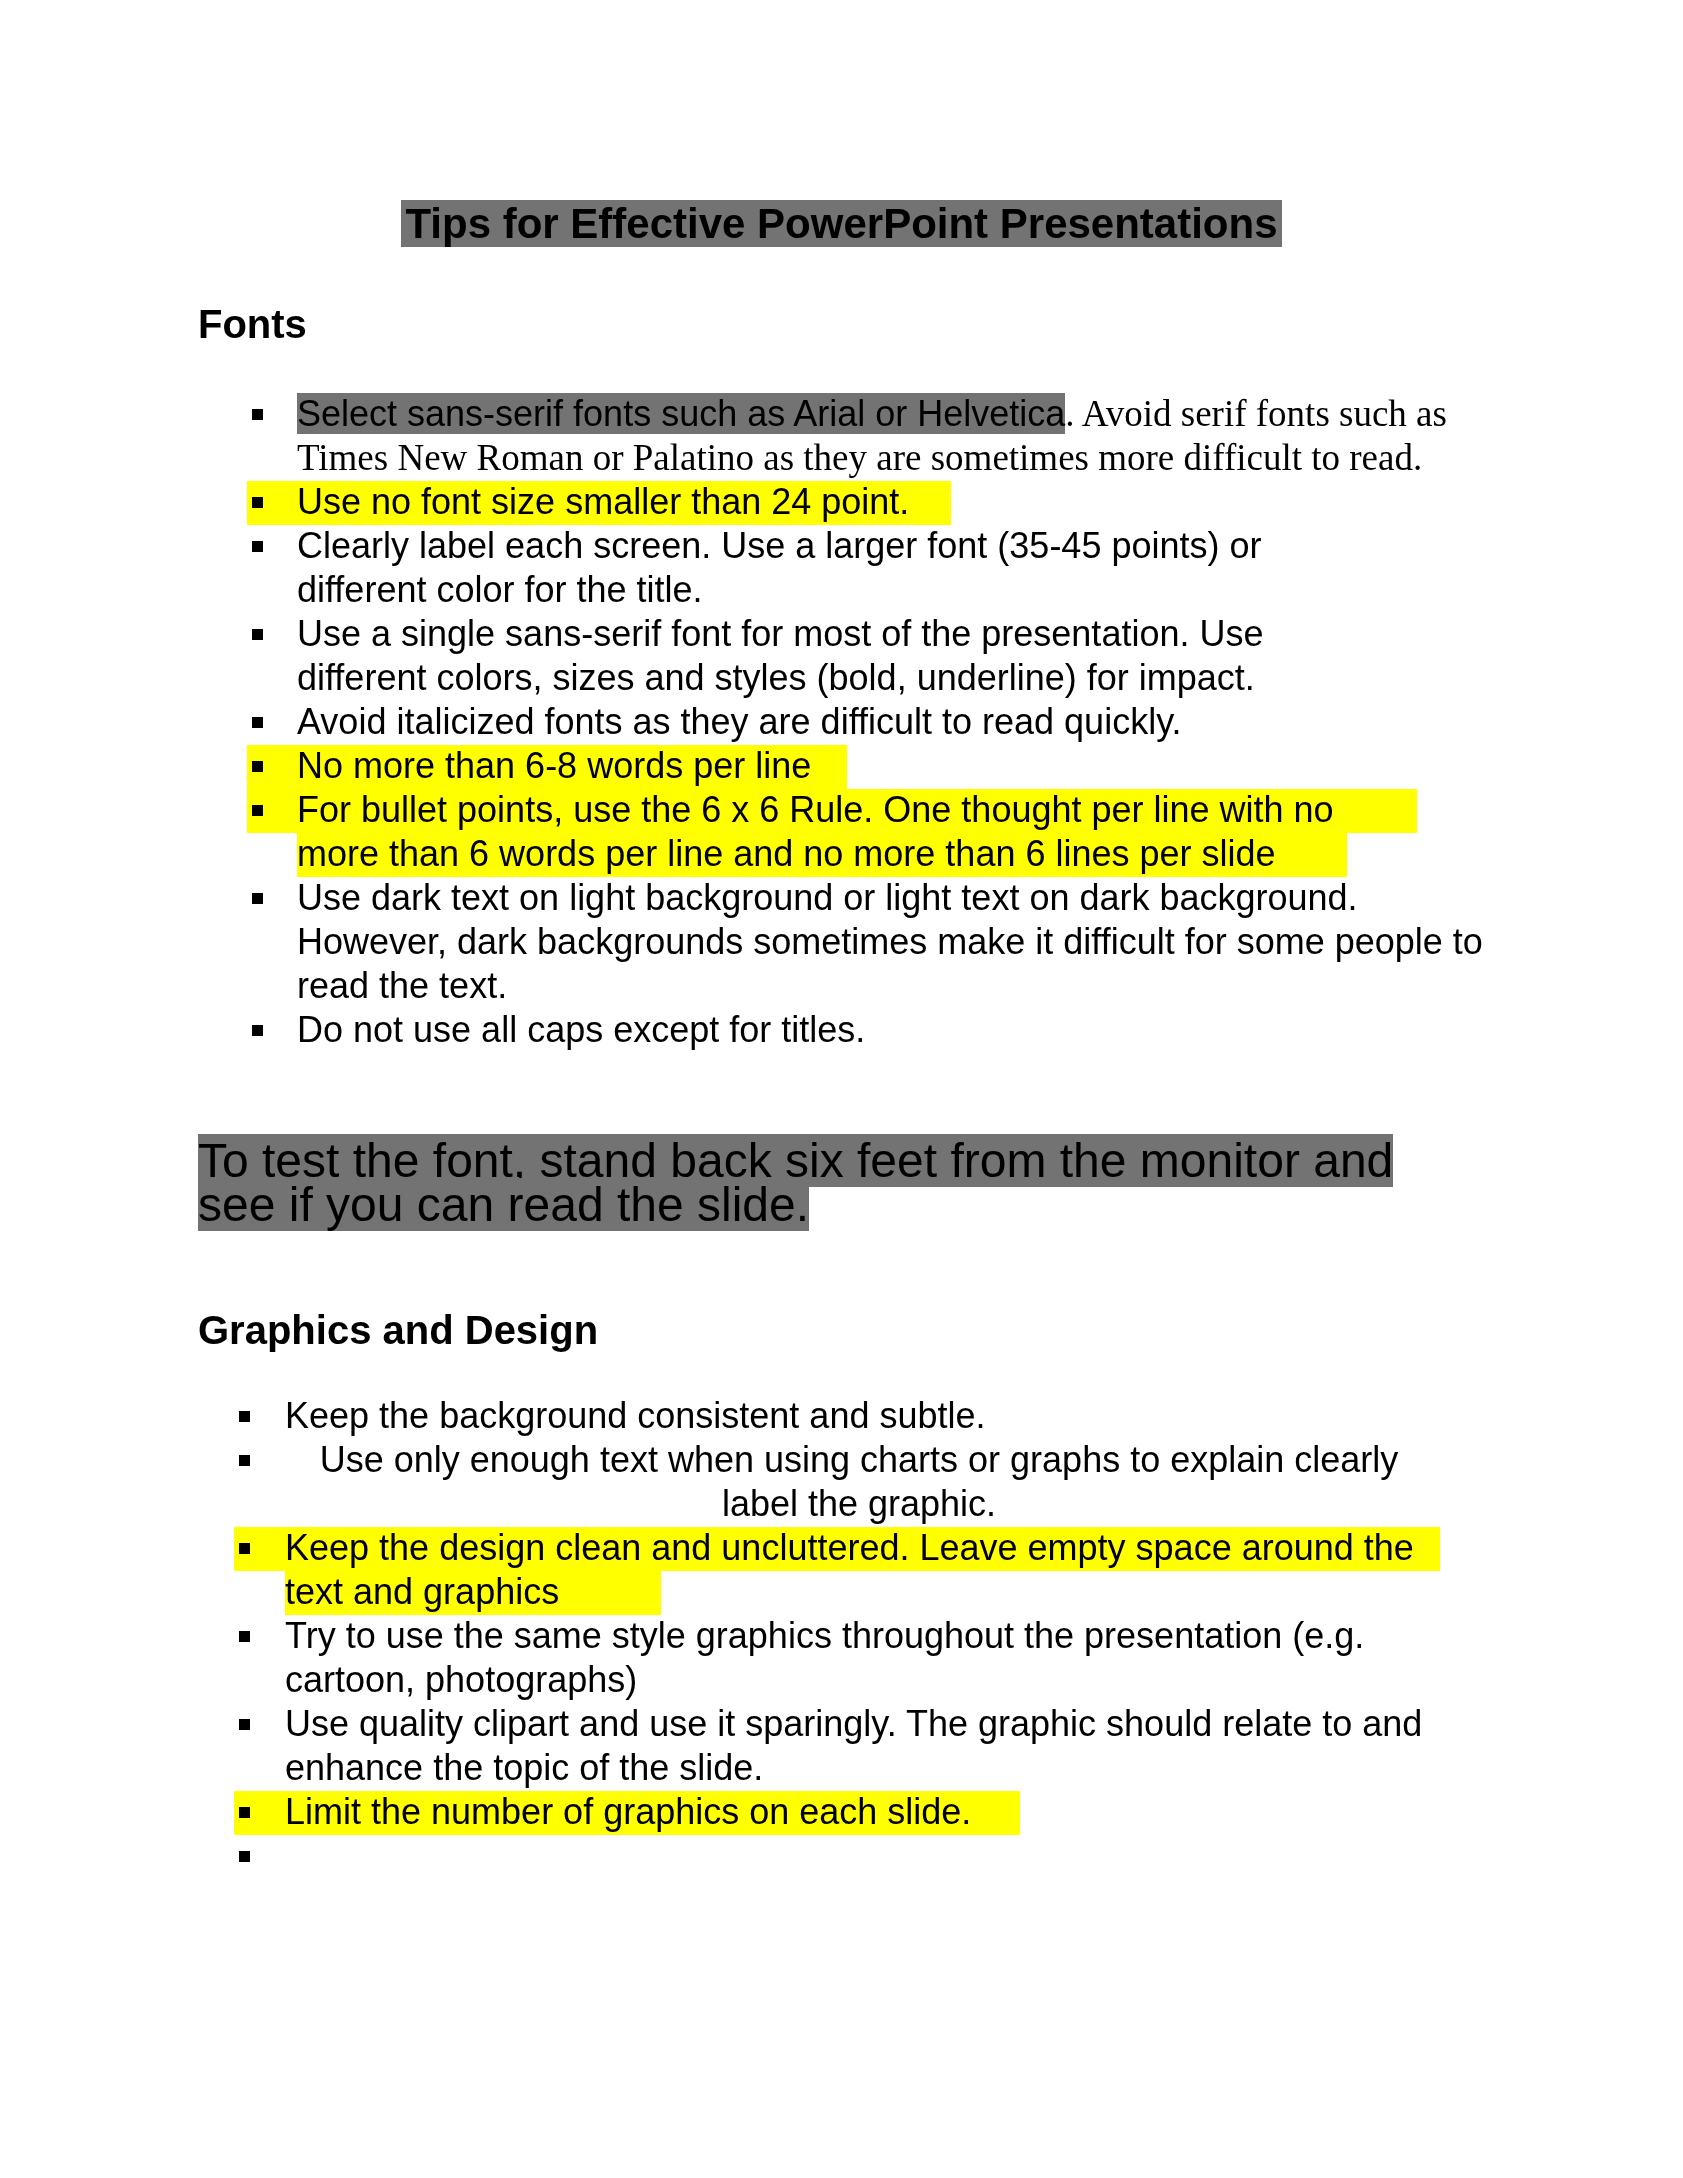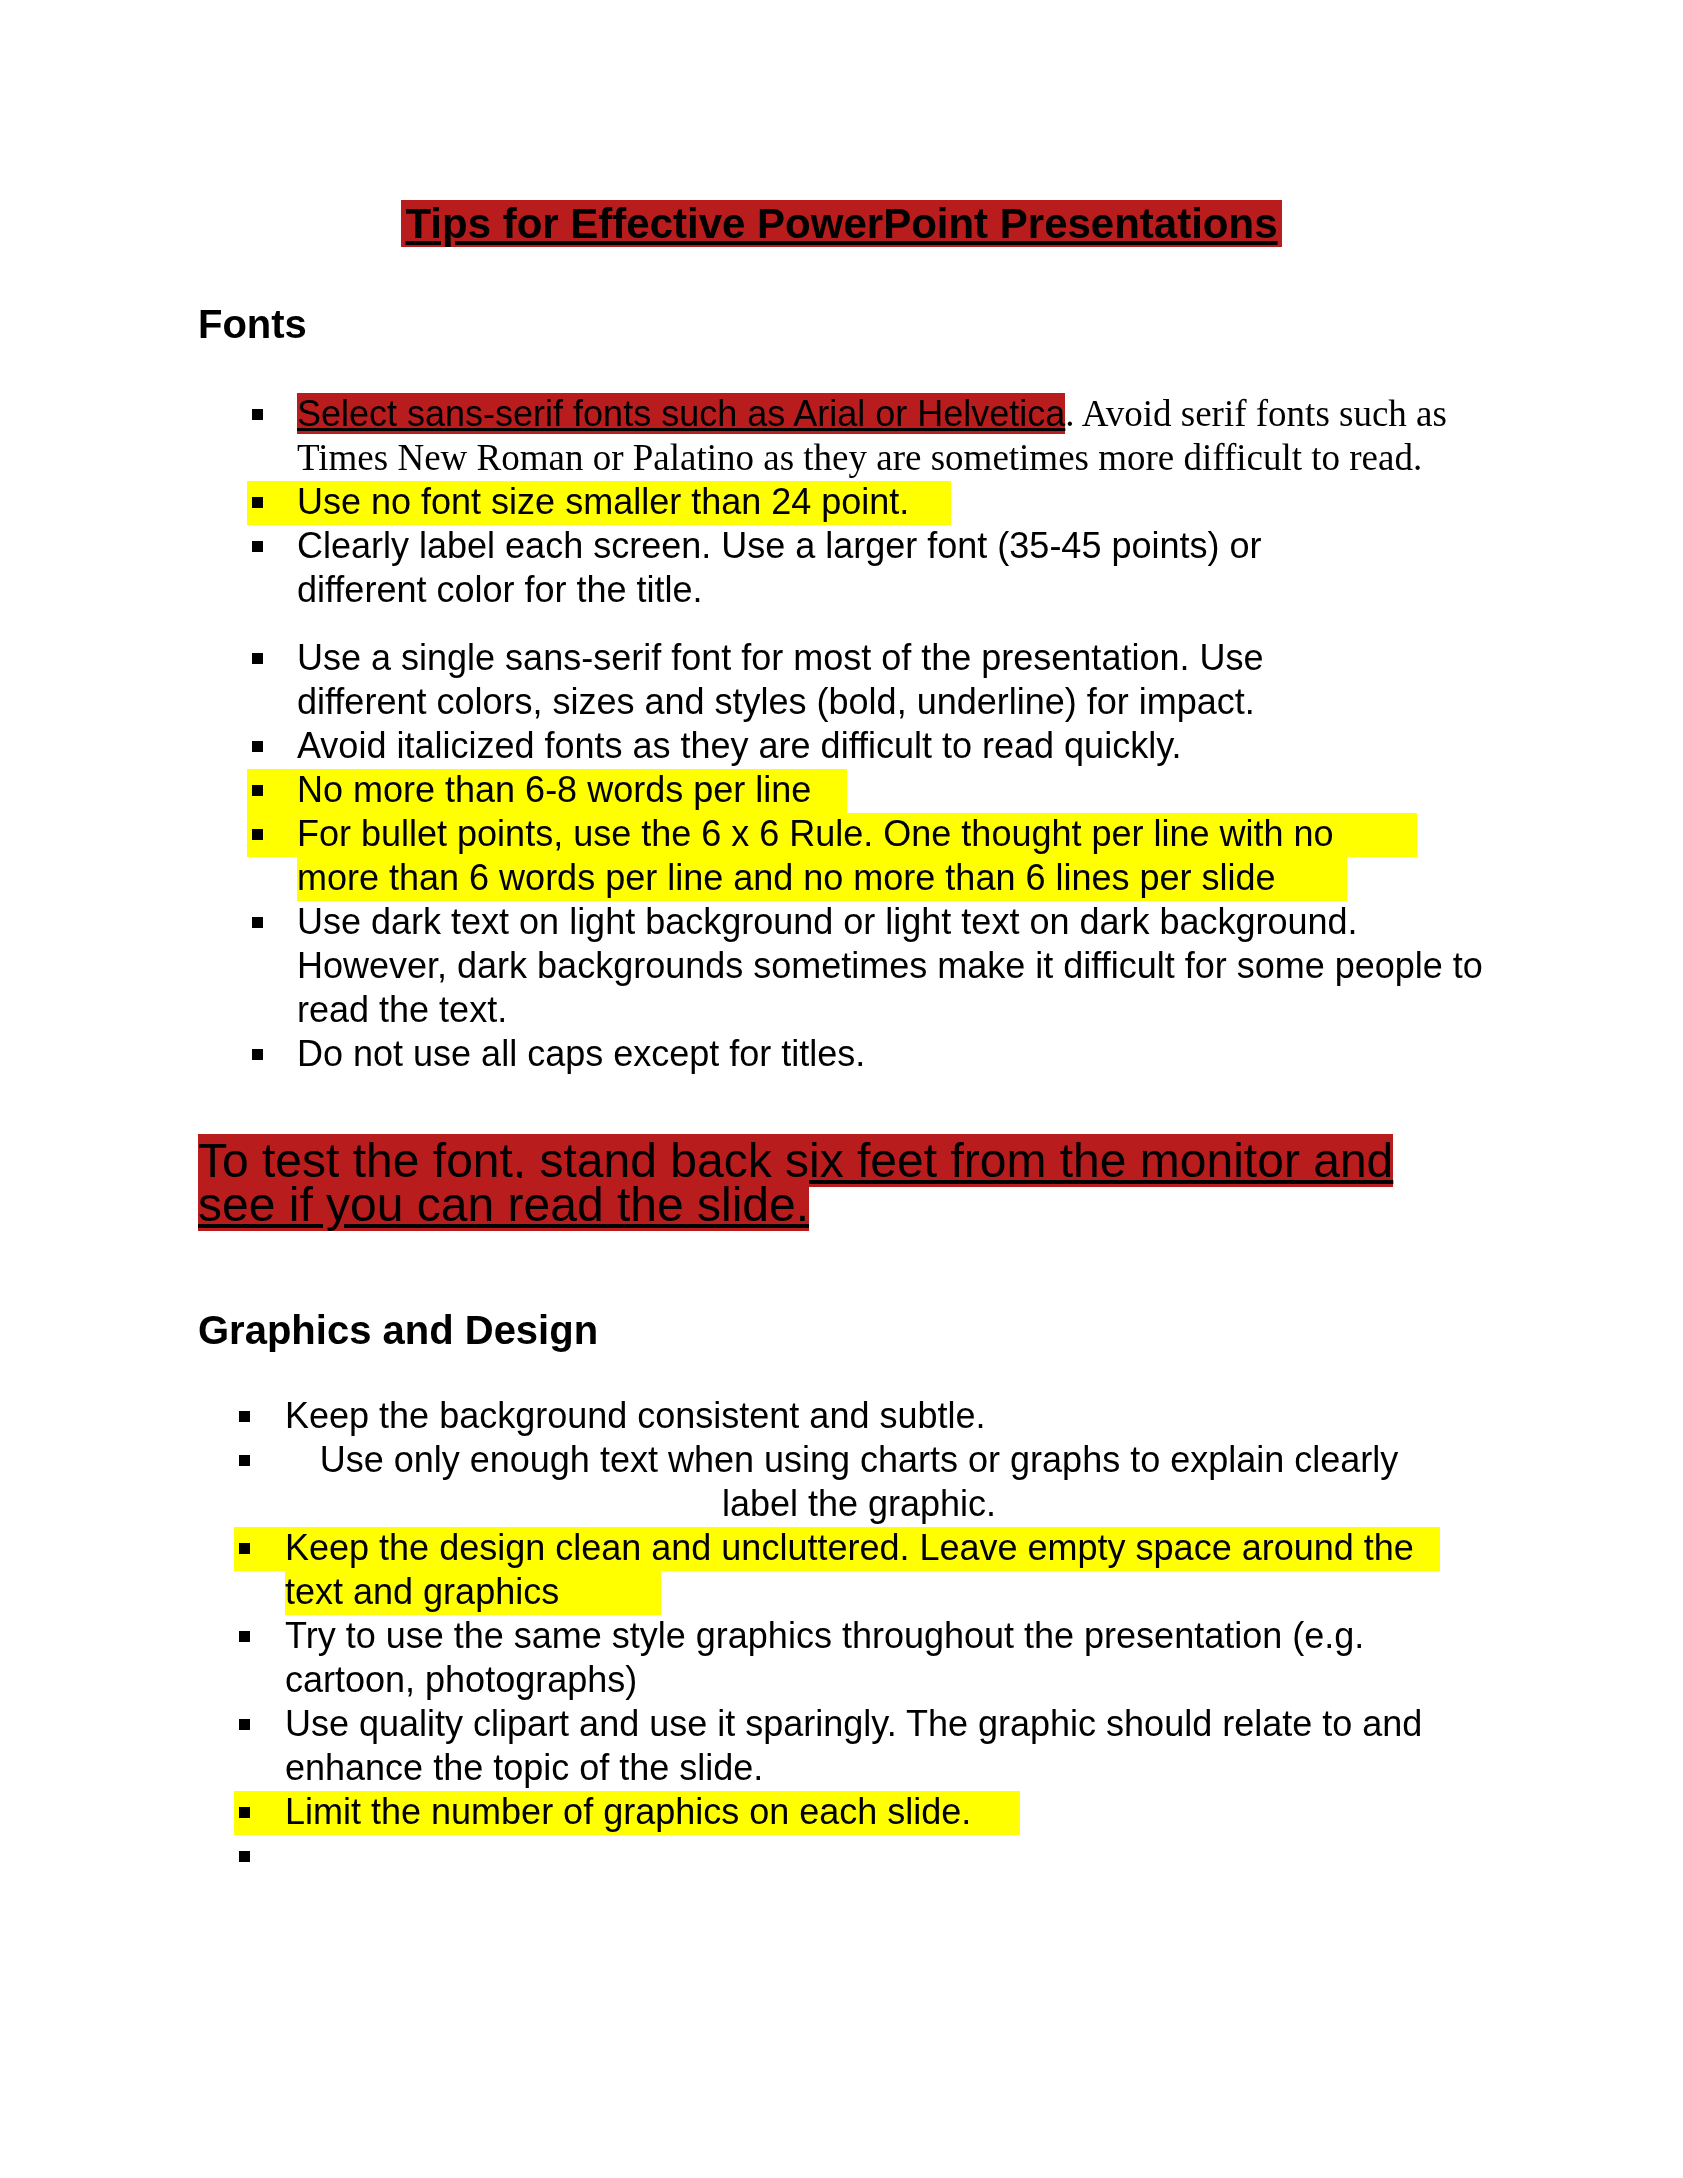--- a/index.html
+++ b/index.html
@@ -1,17 +1,17 @@
 <!DOCTYPE html>
 <html><head>
 <meta charset="utf-8">
 <style>
   html, body { margin:0; padding:0; background:#ffffff; }
   body { width:1683px; height:2178px; position:relative; overflow:hidden; color:#000; font-family:"Liberation Sans", sans-serif; }
-  .hl { background:#b91c1c;text-decoration:underline; }
+  .hl { background:#737373; }
   .title { position:absolute; top:196px; left:0; width:1683px; text-align:center; font-weight:bold; font-size:42px; line-height:55px; }
   .title span { padding:0 4px; }
   .h2 { position:absolute; left:198px; font-weight:bold; font-size:40px; line-height:50px; }
   ul.list { position:absolute; margin:0; padding:0; list-style:none; font-size:36px; line-height:44px; }
   ul.list li { position:relative; }
   .bullet { position:absolute; width:11px; height:11px; background:#000; top:17px; }
   .serif { font-family:"Liberation Serif", serif; font-size:37px; }
   .para { position:absolute; left:198px; width:1228px; font-size:48px; line-height:44px; }
   .li-hl { background:#ffff00; }
 </style>
@@ -31,21 +31,21 @@
   </li>
   <li style="padding-left:50px;">
     <span class="li-hl" style="position:absolute; left:0; top:1px; height:44px; width:704px;"></span>
     <span class="bullet" style="left:5px;"></span>
     <span style="position:relative;">Use no font size smaller than 24 point.</span>
   </li>
   <li style="padding-left:50px; width:1049px;">
     <span class="bullet" style="left:5px;"></span>
     <span>Clearly label each screen.  Use a larger font (35-45 points) or different color for the title.</span>
   </li>
-  <li style="padding-left:50px; width:1040px;margin-top:24px;">
+  <li style="padding-left:50px; width:1040px;">
     <span class="bullet" style="left:5px;"></span>
     <span>Use a single sans-serif font for most of the presentation.  Use different colors, sizes and styles (bold, underline) for impact.</span>
   </li>
   <li style="padding-left:50px;">
     <span class="bullet" style="left:5px;"></span>
     <span>Avoid italicized fonts as they are difficult to read quickly.</span>
   </li>
   <li style="padding-left:50px;">
     <span class="li-hl" style="position:absolute; left:0; top:1px; height:44px; width:600px;"></span>
     <span class="bullet" style="left:5px;"></span>

